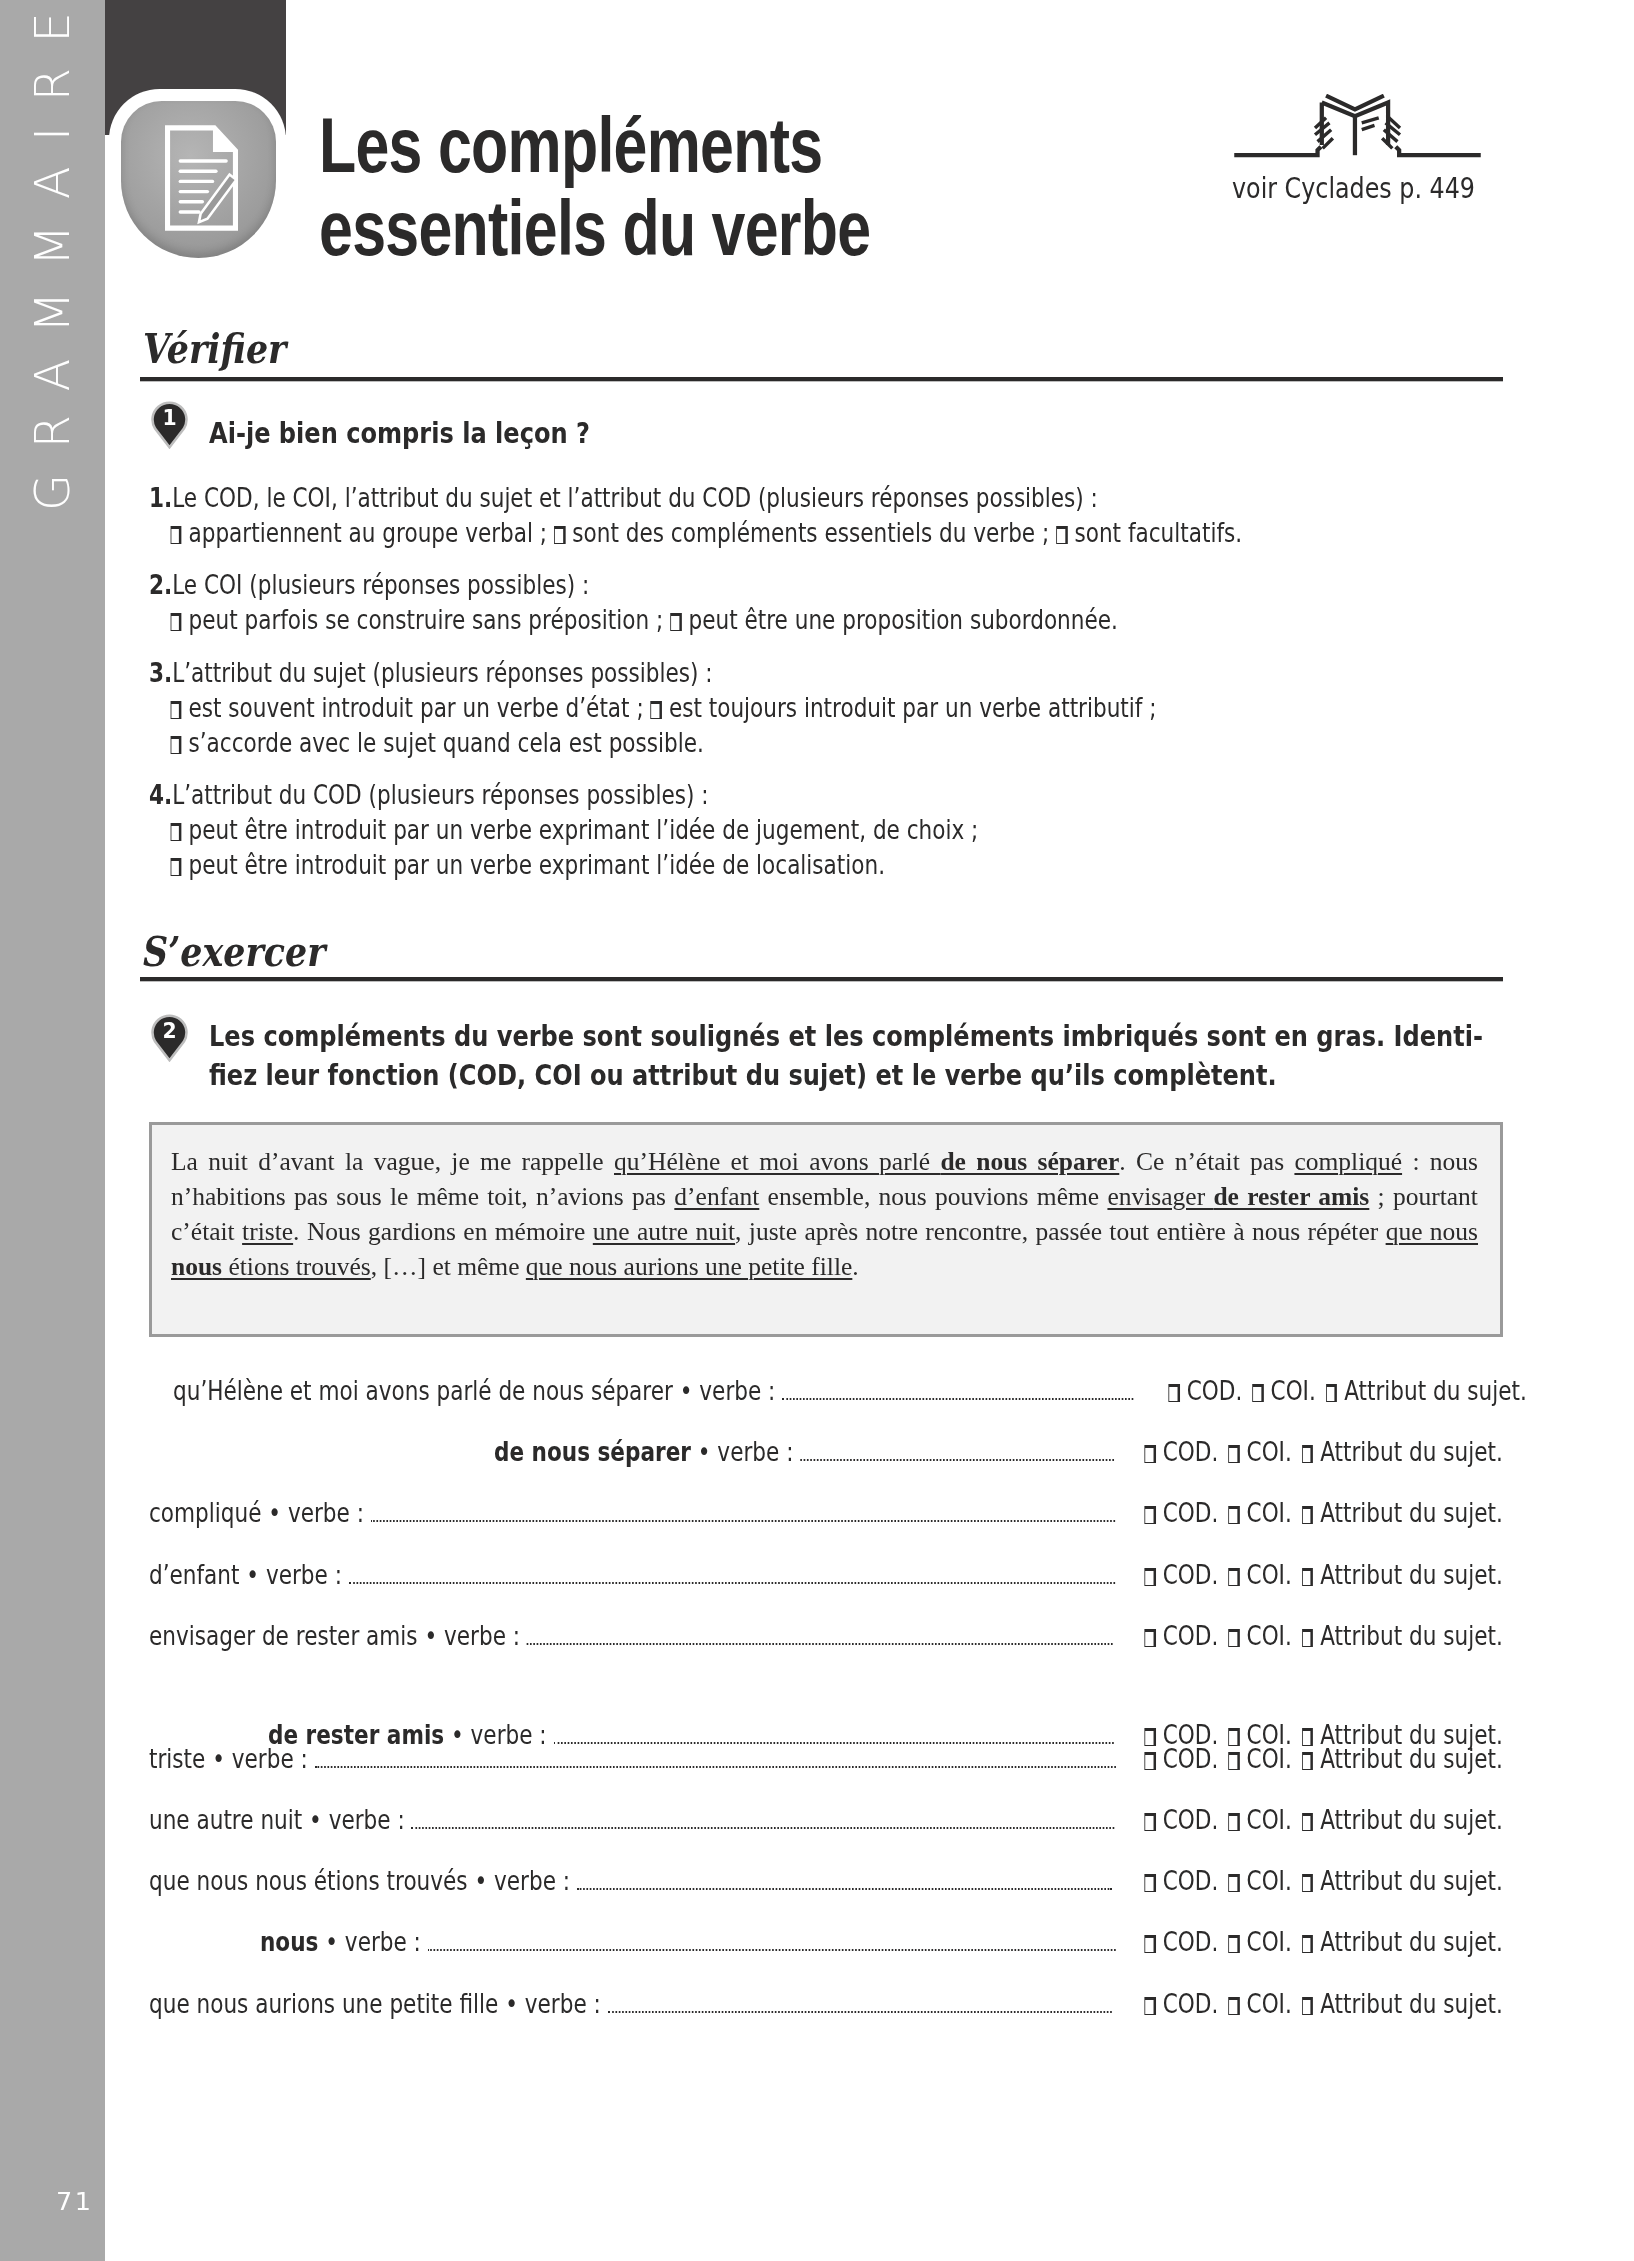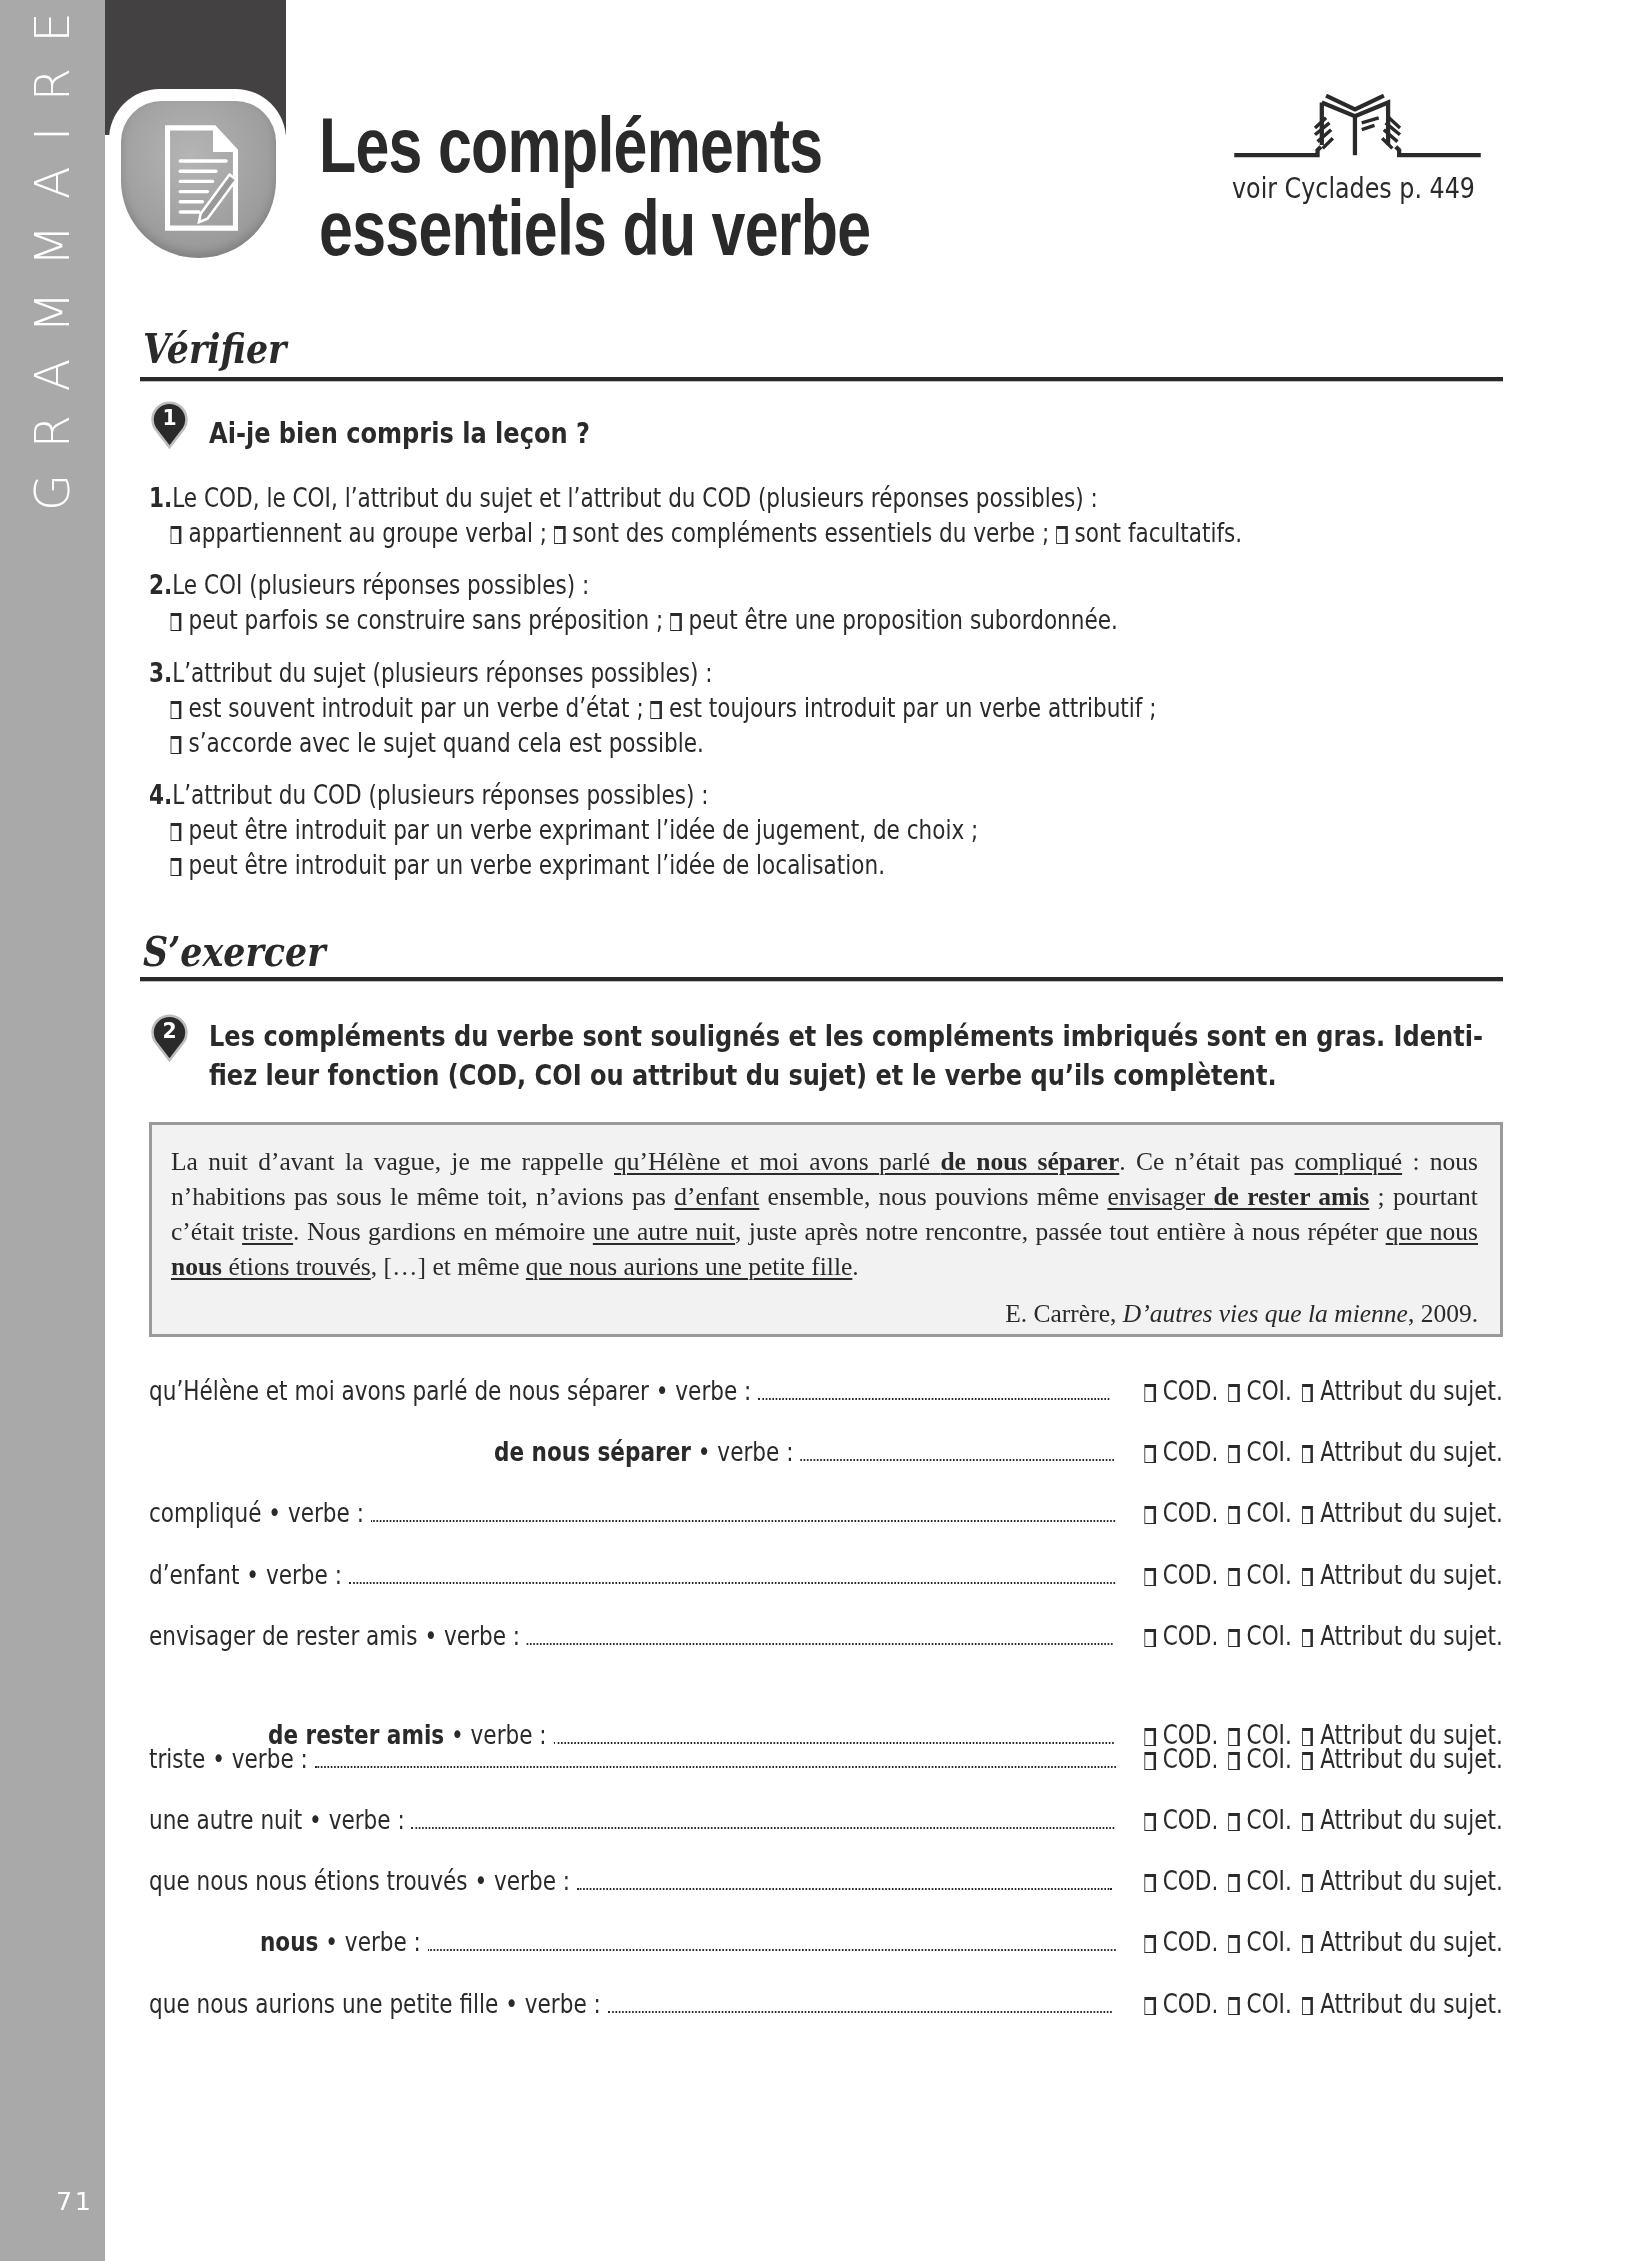--- a/index.html
+++ b/index.html
@@ -123,27 +123,24 @@
   <path d="M23 58 L6 36 A20 20 0 1 1 40 36 Z" fill="#2b2a2a" stroke="#bdbdbd" stroke-width="3"></path>
   <text x="23" y="32" text-anchor="middle" fill="#fff" font-size="24" font-weight="bold" font-family="DejaVu Sans, sans-serif">2</text>
 </svg>
 <div class="qtitle" style="top:1017px;">
   <span>Les compléments du verbe sont soulignés et les compléments imbriqués sont en gras. Identi-</span><br>
   <span>fiez leur fonction (COD, COI ou attribut du sujet) et le verbe qu’ils complètent.</span>
 </div>
 
 <div class="quote">
   <p id="quote-text"><span>La nuit d’avant la vague, je me rappelle </span><u><span>qu’Hélène et moi avons parlé </span></u><u><span style="font-weight: bold;">de nous séparer</span></u><span>. Ce n’était pas </span><u><span>compliqué</span></u><span> : nous n’habitions pas sous le même toit, n’avions pas </span><u><span>d’enfant</span></u><span> ensemble, nous pouvions même </span><u><span>envisager </span></u><u><span style="font-weight: bold;">de rester amis</span></u><span> ; pourtant c’était </span><u><span>triste</span></u><span>. Nous gardions en mémoire </span><u><span>une autre nuit</span></u><span>, juste après notre rencontre, passée tout entière à nous répéter </span><u><span>que nous </span></u><u><span style="font-weight: bold;">nous</span></u><u><span> étions trouvés</span></u><span>, […] et même </span><u><span>que nous aurions une petite fille</span></u><span>.</span></p>
-  <div class="source">
-    <span>E. Carrère, </span><i>D’autres vies que la mienne</i><span>, 2009.</span>
-  </div>
 </div>
 
 <div id="answers">
-    <div class="answer" style="top: 1376px;">
+    <div class="answer" style="top: 1376px; margin-left: 24px;">
       <div class="left" style="left: 0px; transform-origin: 0px 0px;"><span>qu’Hélène et moi avons parlé de nous séparer</span><span> • </span><span>verbe : </span><span class="dots" style="width: 423px;"></span></div>
       <div class="right"><label class="opt"><span class="cb"></span><span>COD.</span></label><label class="opt"><span class="cb"></span><span>COI.</span></label><label class="opt"><span class="cb"></span><span>Attribut du sujet.</span></label></div>
     </div>
     <div class="answer" style="top: 1437px;">
       <div class="left" style="left: 345px; transform-origin: 0px 0px;"><span class="bold">de nous séparer</span><span> • </span><span>verbe : </span><span class="dots" style="width: 378px;"></span></div>
       <div class="right"><label class="opt"><span class="cb"></span><span>COD.</span></label><label class="opt"><span class="cb"></span><span>COI.</span></label><label class="opt"><span class="cb"></span><span>Attribut du sujet.</span></label></div>
     </div>
     <div class="answer" style="top: 1498px;">
       <div class="left" style="left: 0px; transform-origin: 0px 0px;"><span>compliqué</span><span> • </span><span>verbe : </span><span class="dots" style="width: 897px;"></span></div>
       <div class="right"><label class="opt"><span class="cb"></span><span>COD.</span></label><label class="opt"><span class="cb"></span><span>COI.</span></label><label class="opt"><span class="cb"></span><span>Attribut du sujet.</span></label></div>

